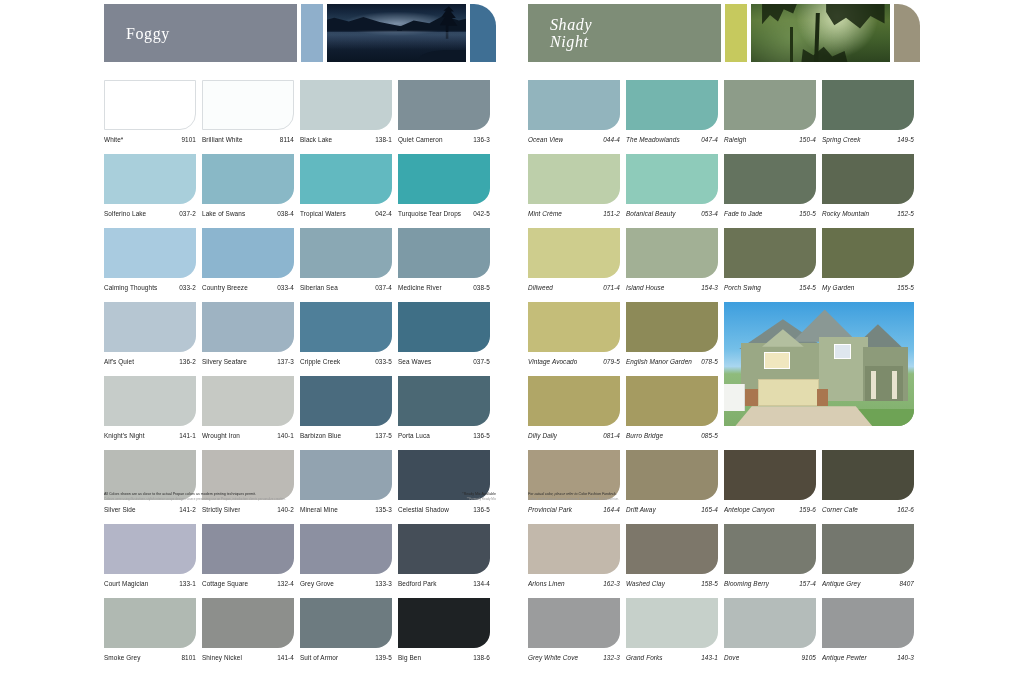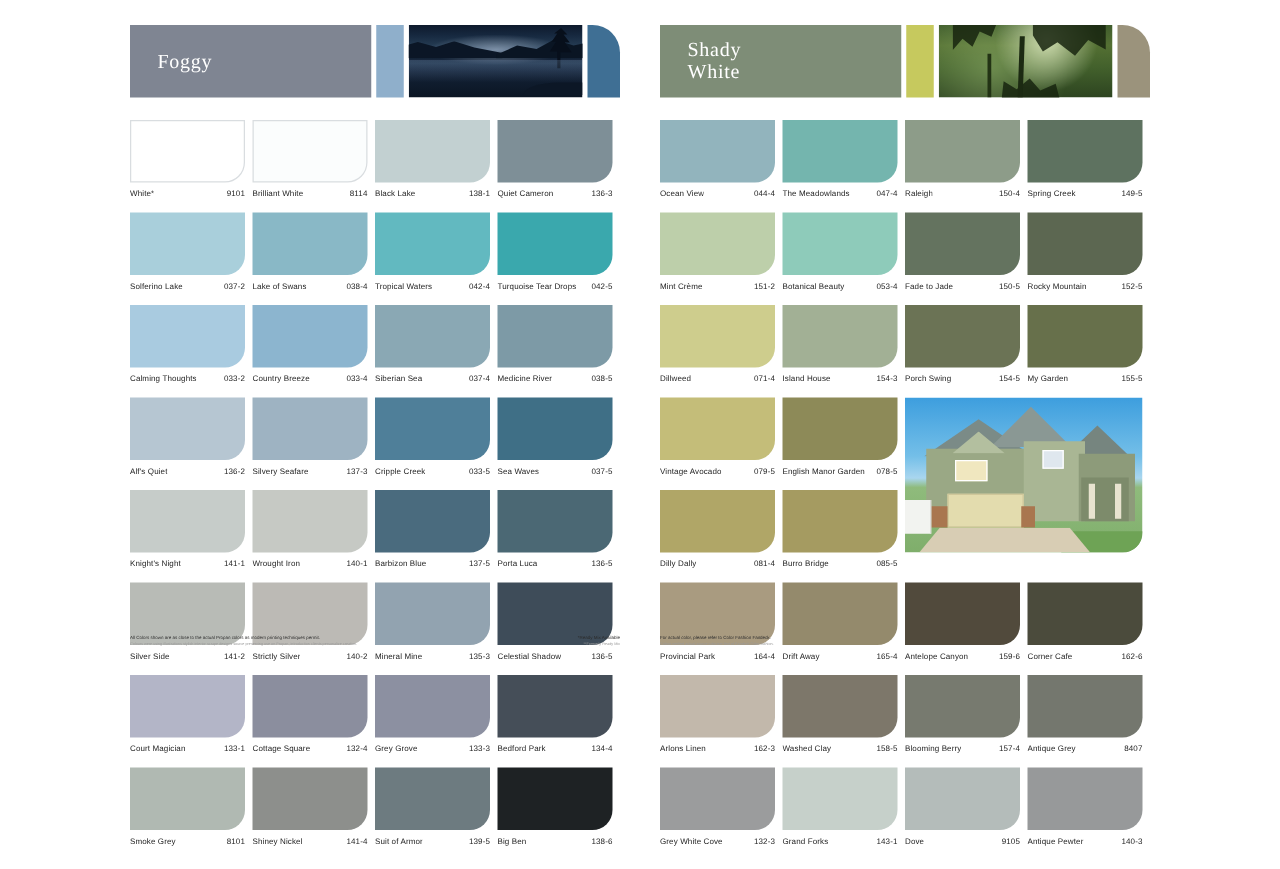--- a/index.html
+++ b/index.html
@@ -5,23 +5,23 @@
 <style>
   html,body{margin:0;padding:0;background:#ffffff;}
   body{
     width:1024px;height:695px;overflow:hidden;
     font-family:"Liberation Sans","DejaVu Sans",sans-serif;
     -webkit-font-smoothing:antialiased;
   }
   .page{position:relative;width:1024px;height:695px;background:#fff;}
 
   
-  .panel{position:absolute;top:16px;height:509px;}
+  .panel{position:absolute;top:0;height:509px;}
   .panel-left{left:104px;width:392px;}
-  .panel-right{left:528px;width:392px;}
+  .panel-right{left:528px;width:392px;font-style:italic;}
 
   
   .hdr{position:relative;height:62px;margin-top:4px;display:flex;}
   .hdr-title{
     position:relative;
     width:194px;height:58px;
     display:flex;flex-direction:column;justify-content:center;
     box-sizing:border-box;padding-left:22px;
   }
   .hdr-title span{
@@ -414,21 +414,21 @@
         <span class="t2">**Formerly Ready Mix</span>
       </div>
     </div>
   </section>
 
   <section class="panel panel-right">
 
     <div class="hdr">
       <div class="hdr-title" id="hdrTitleR" style="background: rgb(126, 141, 119);">
         <span>Shady</span>
-        <span>White</span>
+        <span>Night</span>
       </div>
       <div class="hdr-strip" id="hdrStripR" style="background: rgb(198, 201, 94);"></div>
       <div class="hdr-photo">
         <div class="art-forest">
           <div class="cn1"></div>
             <div class="cn2"></div>
             <div class="cn3"></div>
           <div class="trunk"></div>
             <div class="trunk2"></div>
         </div>

